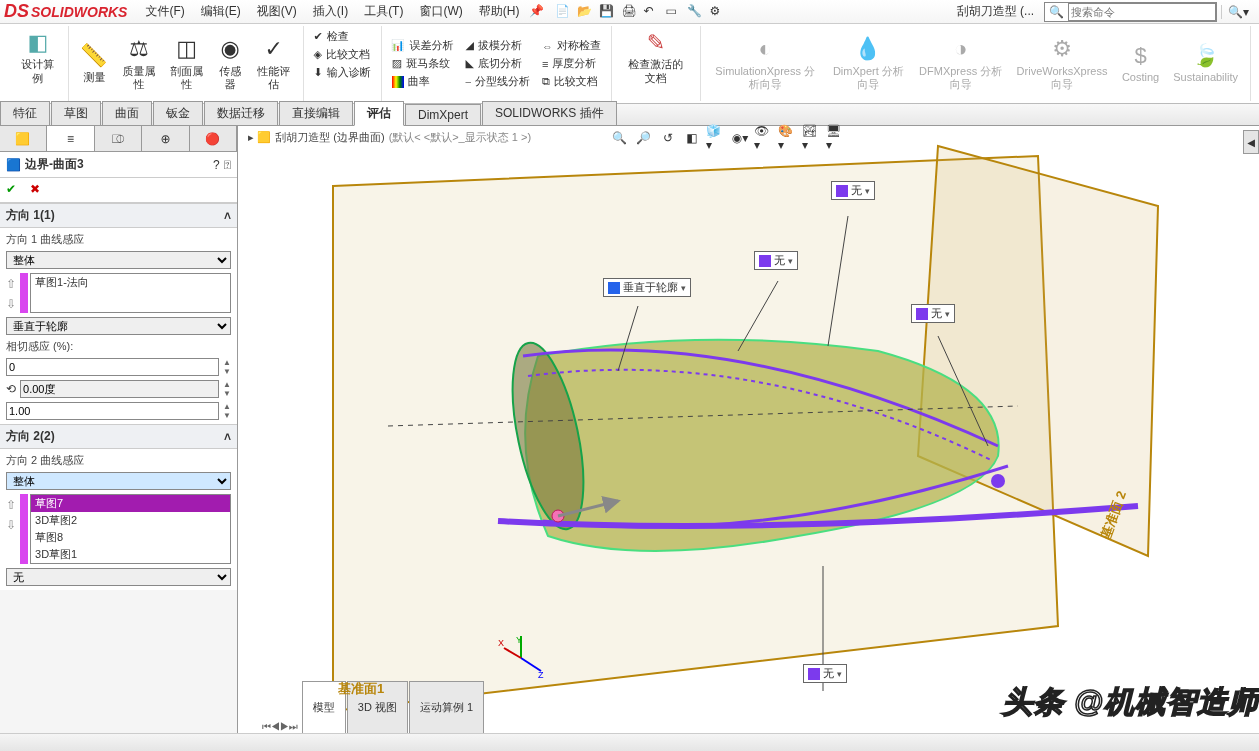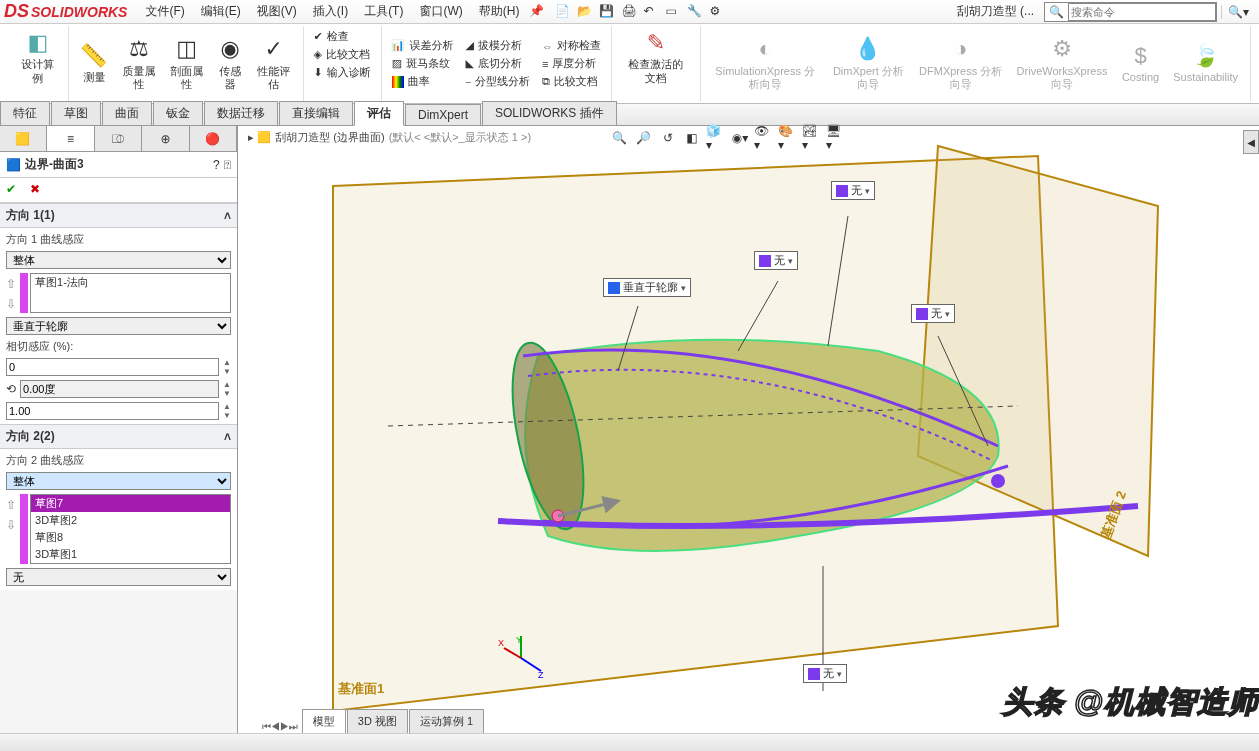--- a/index.html
+++ b/index.html
@@ -44,21 +44,21 @@
 .listbox .row.sel { background:#a21caf; color:#fff;}
 .pinkbar { display:flex; gap:2px; align-items:flex-start;}
 .pinkbar .clr { width:8px; background:#d946ef; align-self:stretch;}
 .spin-row { display:flex; align-items:center; gap:4px;}
 .spin-row .arws{ display:flex; flex-direction:column; font-size:8px; color:#666; cursor:pointer;}
 .spin-row input { flex:1;}
 .side-arrows { display:flex; flex-direction:column; gap:6px; margin-top:4px; color:#888;}
 .viewport { flex:1; position:relative; background:#fff; overflow:hidden;}
 .breadcrumb { position:absolute; top:4px; left:10px; display:flex; align-items:center; gap:4px; font-size:11px; color:#444; z-index:4;}
 .bottom-tabs { position:absolute; left:20px; bottom:0; height:20px; display:flex; align-items:flex-end;}
-.bottom-tab { padding:4px 10px; border:1px solid #999; border-bottom:none; background:#e8e8e8; margin-right:1px; font-size:11px; cursor:pointer;text-align:center;}
+.bottom-tab { padding:18px 10px; border:1px solid #999; border-bottom:none; background:#e8e8e8; margin-right:1px; font-size:11px; cursor:pointer;text-align:center;}
 .bottom-tab.active { background:#fff;}
 .statusbar { position:absolute; left:0; right:0; bottom:0; height:18px; background:linear-gradient(#f5f5f5,#e5e5e5); border-top:1px solid #ccc; font-size:11px; padding:1px 6px; display:flex; align-items:center;}
 .watermark { position:absolute; right:0; bottom:28px; font-size:30px; font-weight: bold; color:#fff; -webkit-text-stroke: 1.5px #222; letter-spacing:1px; z-index:10; font-style:italic;}
 .callout { position:absolute; background:#fff; border:1px solid #666; padding:1px 4px; font-size:11px; display:flex; align-items:center; gap:3px; z-index:6;}
 .callout .sq { width:12px; height:12px;}
 .callout .sq.purple{background:#7c3aed;}
 .callout .sq.blue{background:#2563eb;}
 .callout .dd{font-size:9px; color:#555; cursor:pointer;}
 .triad { position:absolute; left:258px; bottom:50px; z-index:5;}
 .plane-label{ position:absolute; font-size:13px; color:#b8860b; font-weight:bold; z-index:4;}

